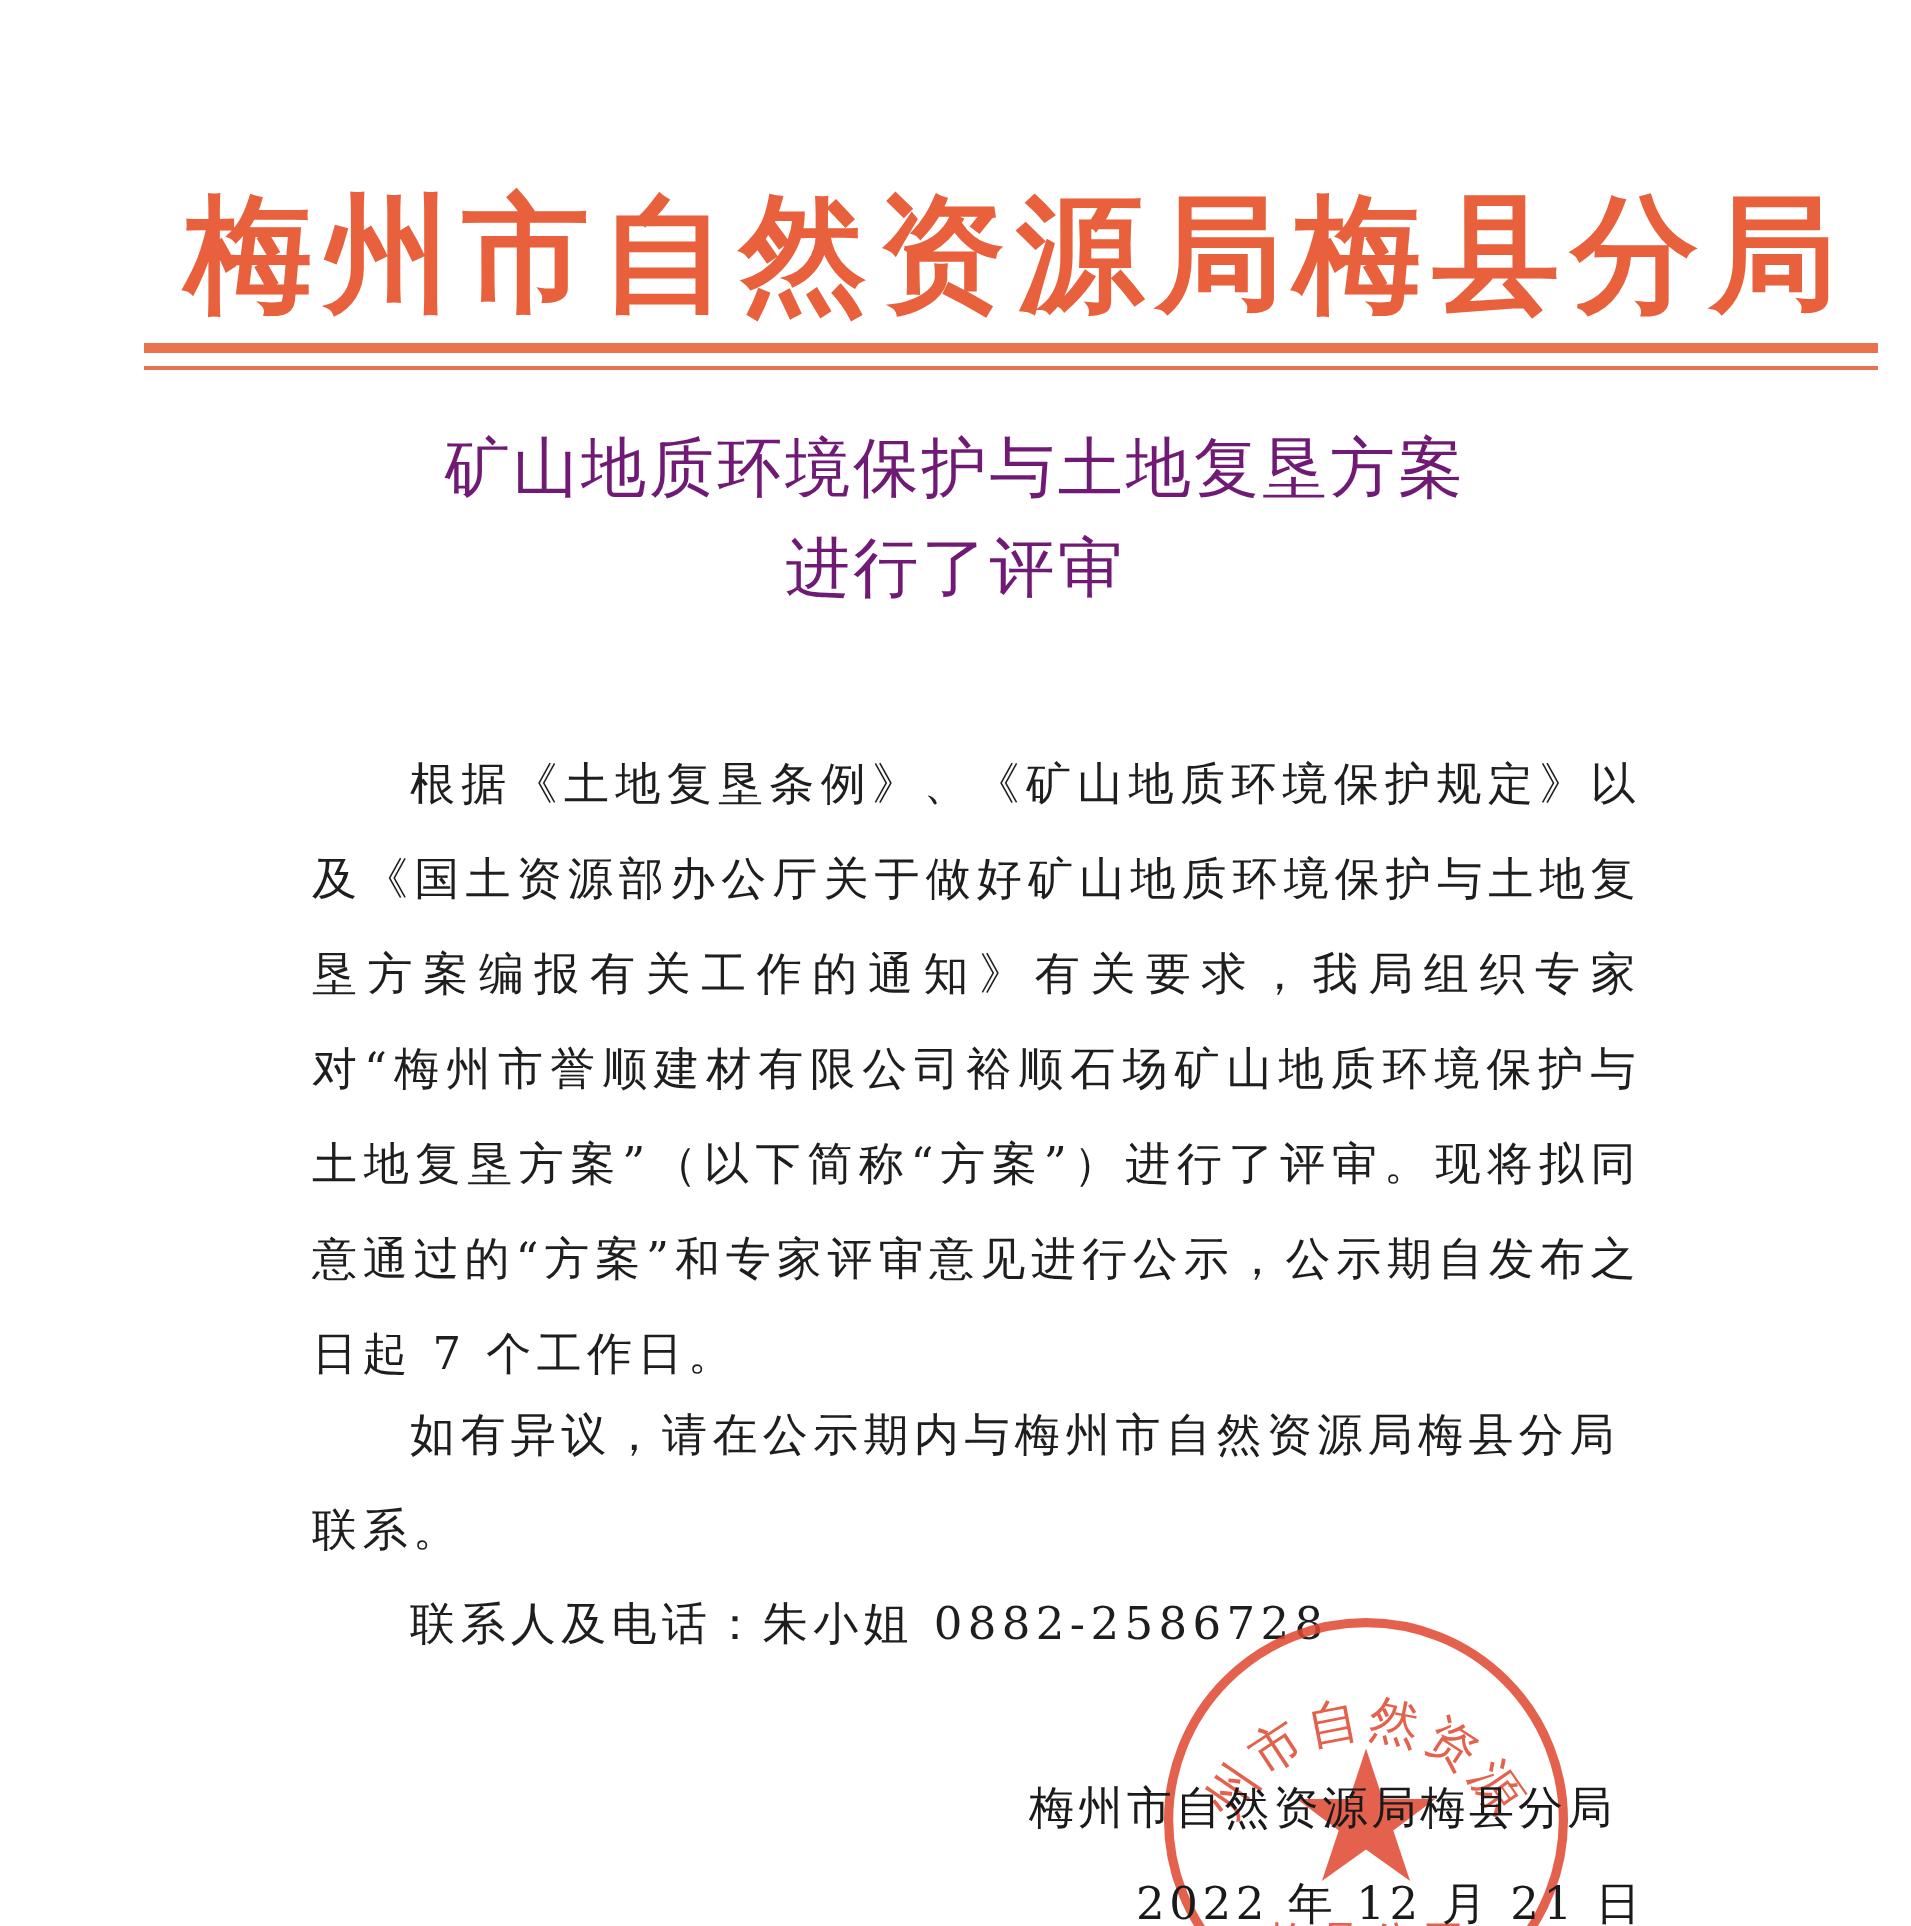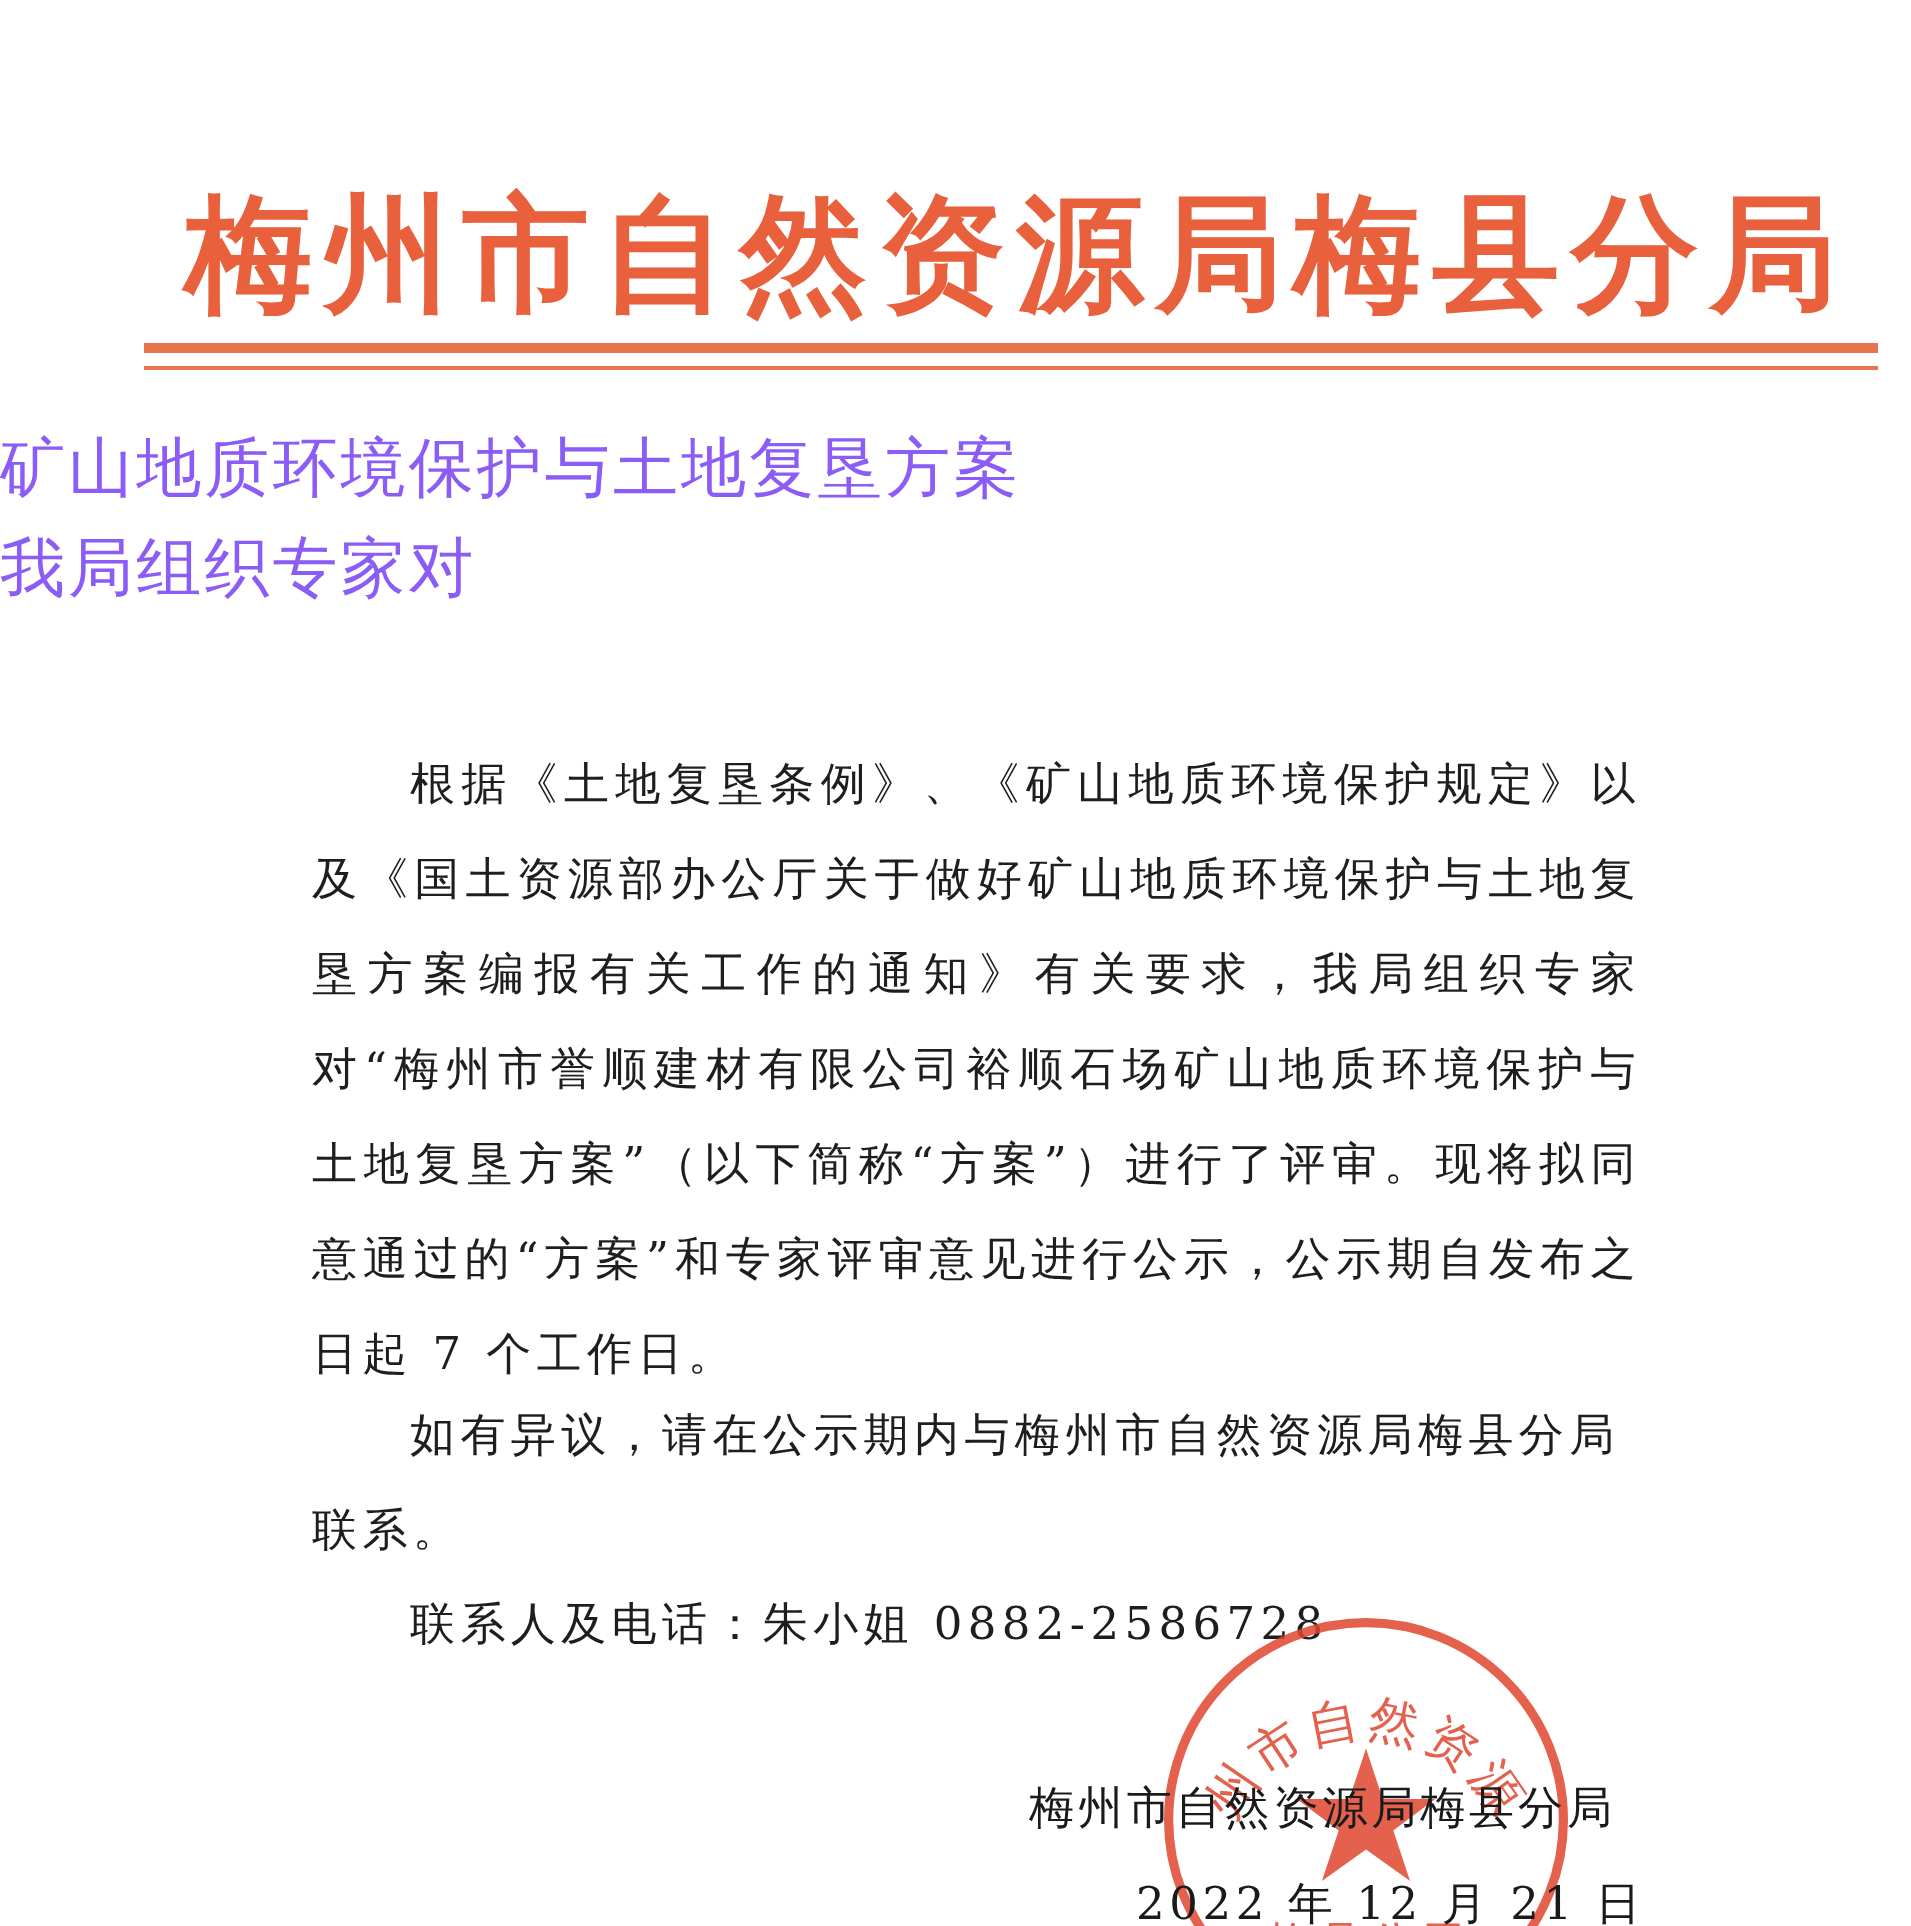--- a/index.html
+++ b/index.html
@@ -10,22 +10,22 @@
   .masthead {
     position:absolute; left:185px; top:169px; width:1541px; height:169px;
     color:#e8603c; font-family:"DejaVu Serif","Liberation Serif",serif; font-weight:bold;
     font-size:127px; letter-spacing:11.6px; text-align:center; line-height:169px;
     white-space:nowrap;
   }
   .rule-thick { position:absolute; left:144px; top:343px; width:1734px; height:10px; background:#e8744e; }
   .rule-thin  { position:absolute; left:144px; top:366px; width:1734px; height:3.5px;  background:#e8744e; }
 
   .doc-title {
-    position:absolute; left:0; width:1911px; text-align:left;
-    font-family:"DejaVu Sans","Liberation Sans",sans-serif; font-size:65px; color:#8b5cf6;
+    position:absolute; left:0; width:1911px; text-align:center;
+    font-family:"DejaVu Sans","Liberation Sans",sans-serif; font-size:65px; color:#701a75;
     letter-spacing:3.1px;
   }
   .title1 { top:424px; }
   .title2 { top:524px; }
 
   .body {
     position:absolute; left:312px; width:1329px;
     font-size:45px; line-height:95px; color:#1e1e1e; letter-spacing:5.4px;
   }
   .p1 { top:736px; text-indent:98px; text-align:justify; }
@@ -43,21 +43,21 @@
   .attach { position:absolute; left:412px; top:2069px; font-size:45px; line-height:95px; letter-spacing:4.6px; color:#1e1e1e; }
 </style>
 </head>
 <body>
 
 <div class="masthead">梅州市自然资源局梅县分局</div>
 <div class="rule-thick"></div>
 <div class="rule-thin"></div>
 
 <div class="doc-title title1">矿山地质环境保护与土地复垦方案</div>
-<div class="doc-title title2">我局组织专家对</div>
+<div class="doc-title title2">进行了评审</div>
 
 <div class="body p1">根据《土地复垦条例》、《矿山地质环境保护规定》以及《国土资源部办公厅关于做好矿山地质环境保护与土地复垦方案编报有关工作的通知》有关要求，我局组织专家对“梅州市誉顺建材有限公司裕顺石场矿山地质环境保护与土地复垦方案”（以下简称“方案”）进行了评审。现将拟同意通过的“方案”和专家评审意见进行公示，公示期自发布之日起 7 个工作日。</div>
 <div class="body p2">如有异议，请在公示期内与梅州市自然资源局梅县分局联系。</div>
 <div class="body p3">联系人及电话：朱小姐 0882-2586728</div>
 
 <svg class="stamp" viewBox="0 0 1000 1000">
   <circle cx="500" cy="500" r="470" fill="none" stroke="#e0472e" stroke-width="22"></circle>
   <defs>
     <path id="arcTop" d="M 170 560 A 340 340 0 0 1 830 560"></path>
     <path id="arcBot" d="M 230 760 A 360 360 0 0 0 770 760"></path>

